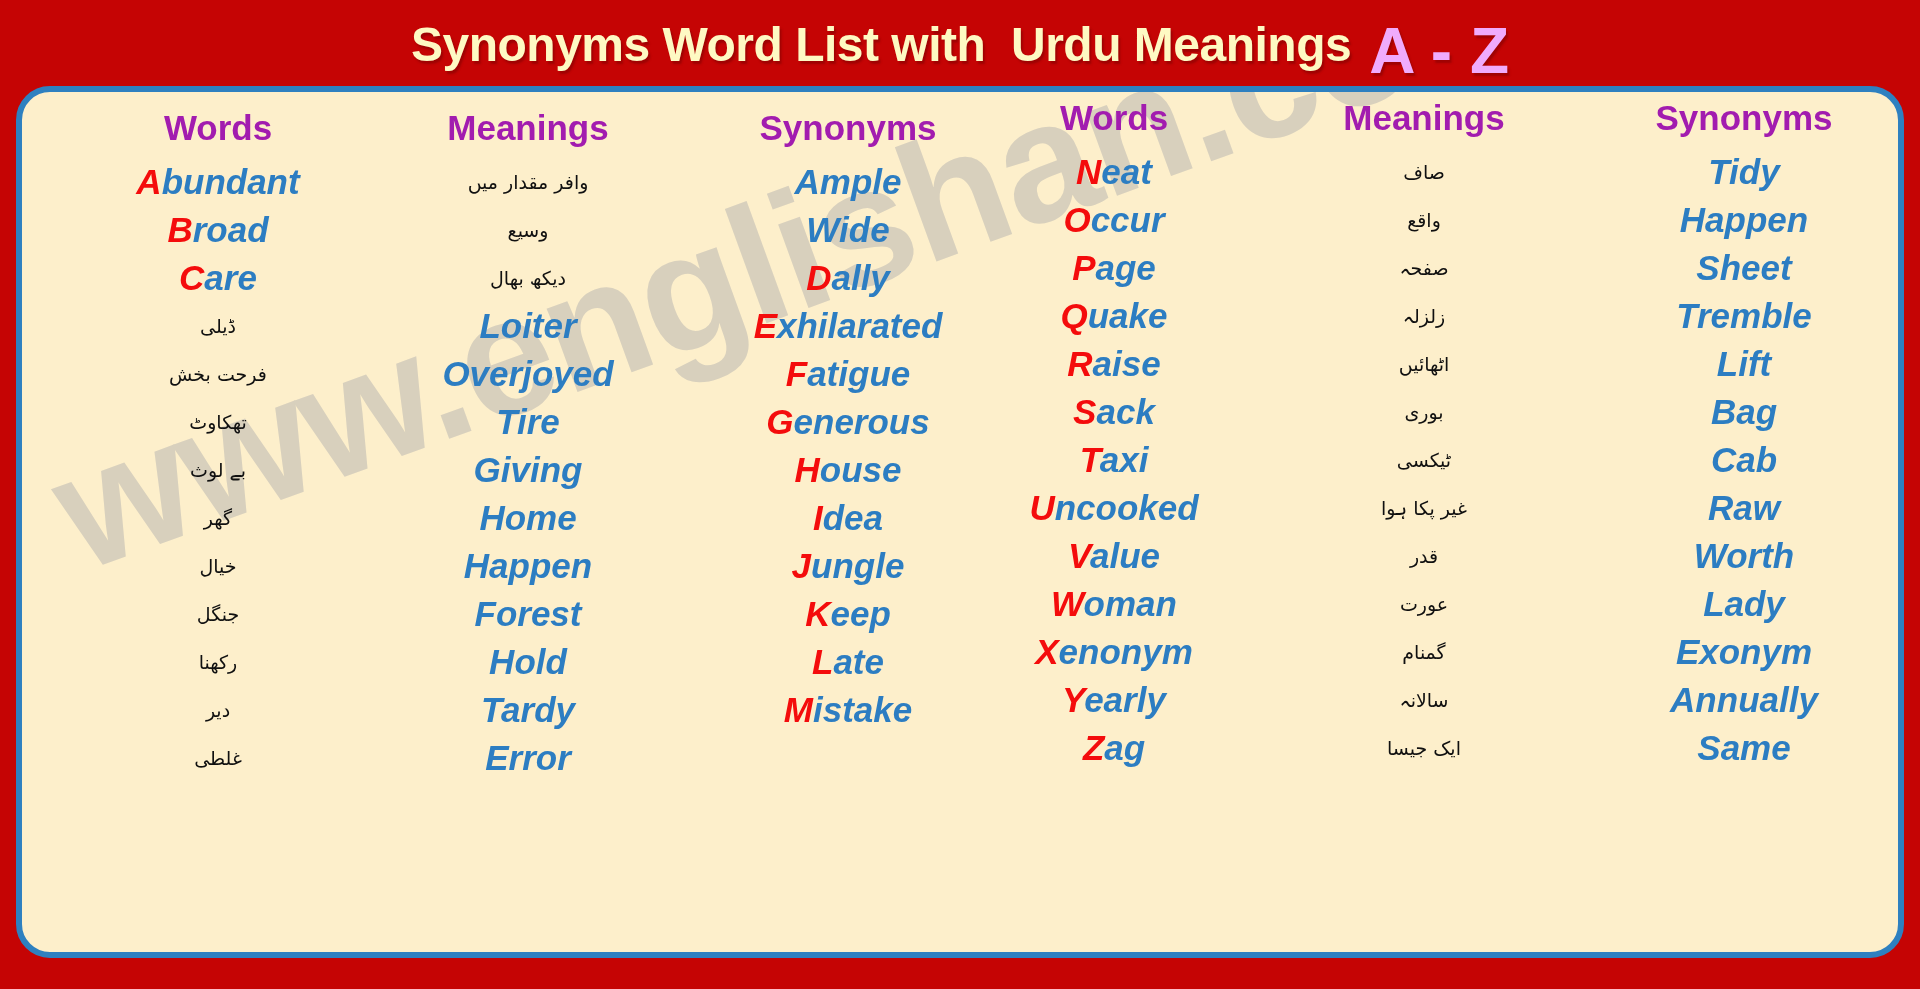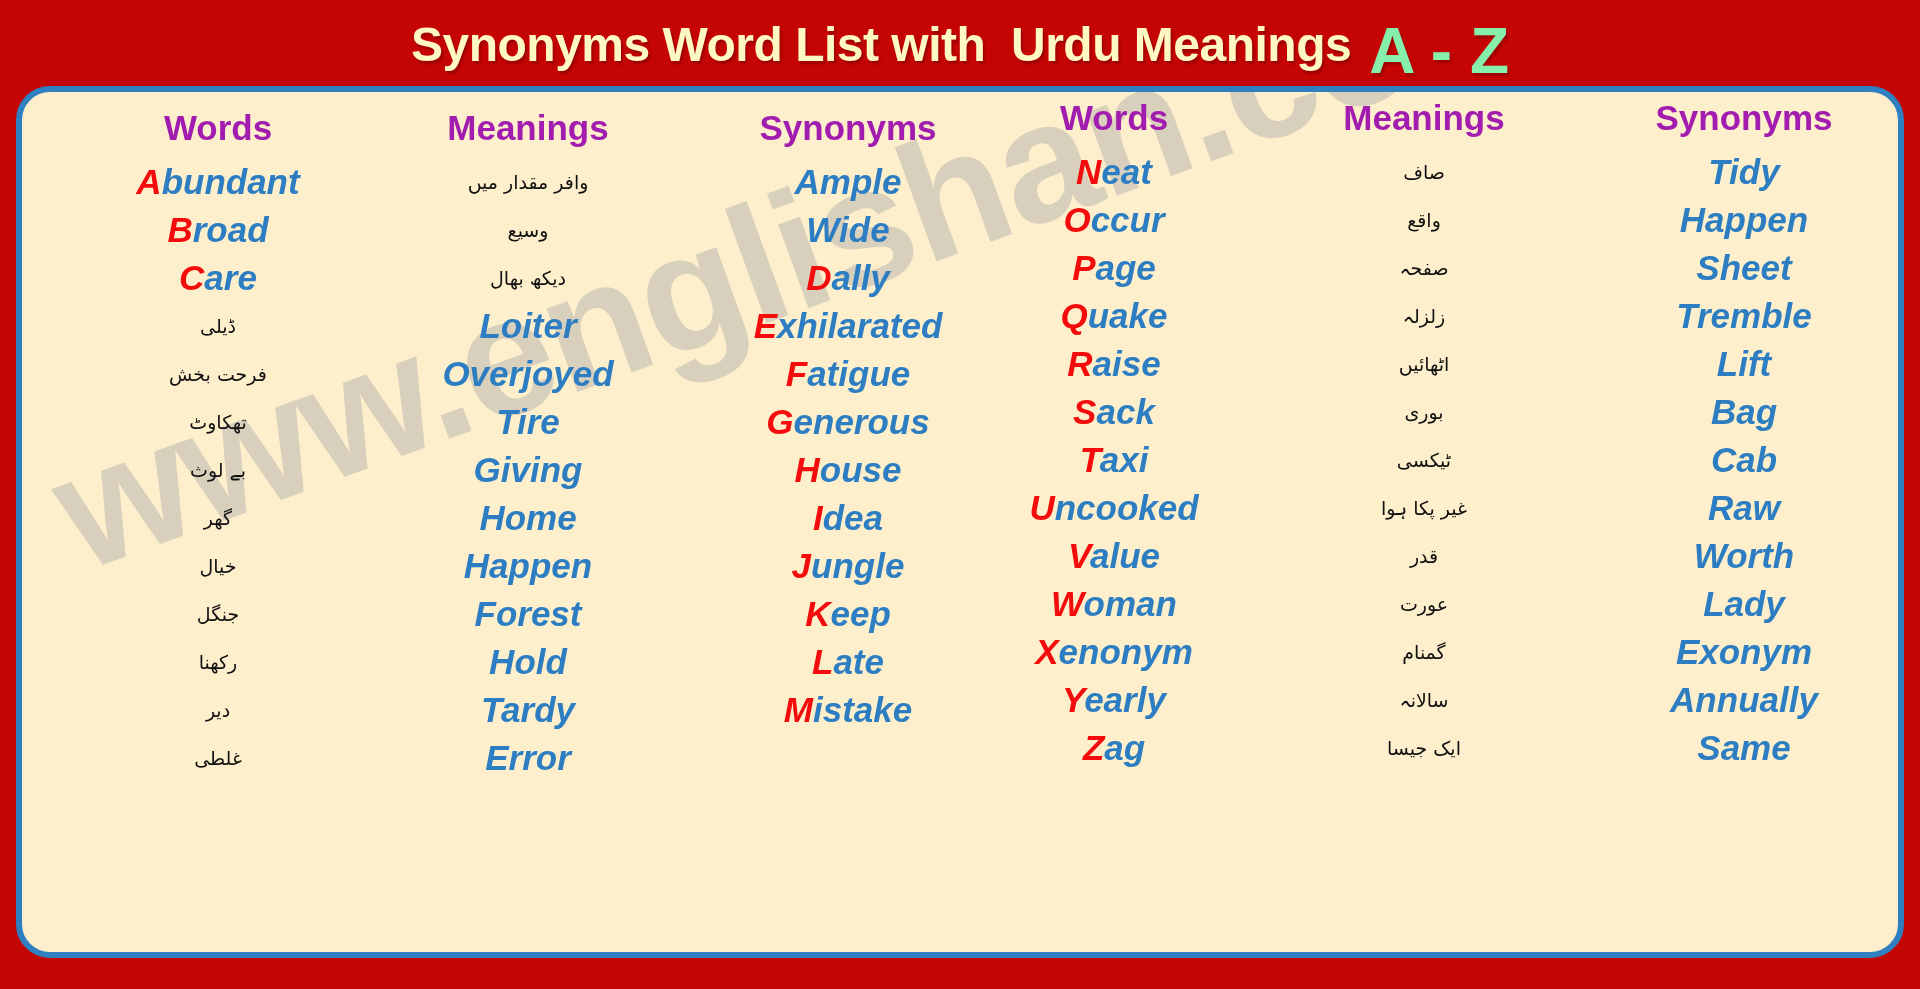--- a/index.html
+++ b/index.html
@@ -33,21 +33,21 @@
     font-weight: bold;
     color: #fef9c3;
     letter-spacing: -0.5px;
     white-space: pre;
     text-shadow: 2px 3px 2px rgba(90, 0, 0, 0.35);
     line-height: 1;
   }
   .title-az {
     font-size: 64px;
     font-weight: bold;
-    color: #86efac;
+    color: #f0abfc;
     white-space: pre;
     text-shadow: 2px 3px 2px rgba(90, 0, 0, 0.35);
     line-height: 1;
     position: relative;
     top: 6px;
   }
 
   
   .panel {
     position: absolute;

